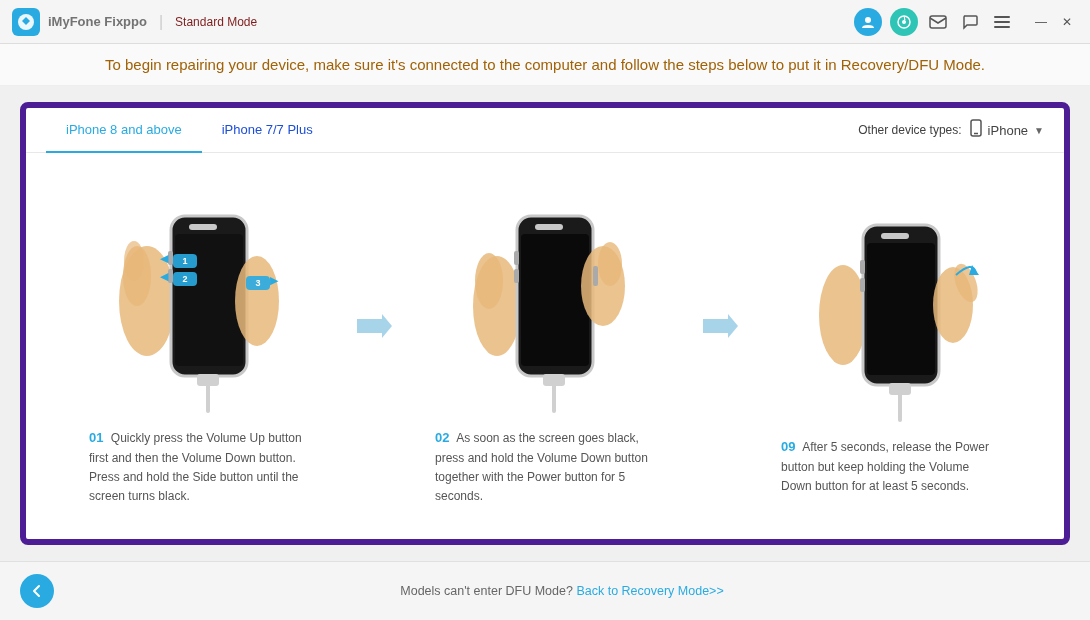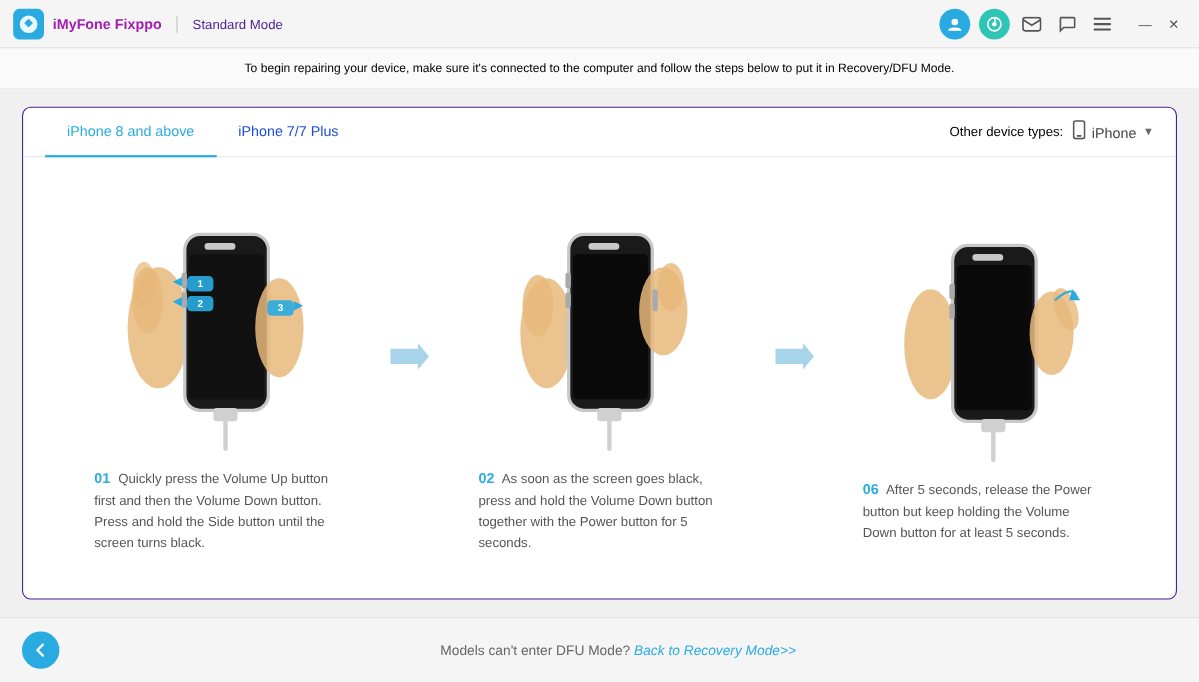--- a/index.html
+++ b/index.html
@@ -29,30 +29,30 @@
       border-radius: 6px;
       display: flex; align-items: center; justify-content: center;
       margin-right: 8px;
       color: white;
       font-size: 16px;
       font-weight: bold;
     }
     .titlebar-app-name {
       font-size: 13px;
       font-weight: 600;
-      color: #a21caf;
+      color: #737373;
       margin-right: 12px;
     }
     .titlebar-separator {
       color: #ccc;
       margin-right: 12px;
     }
     .titlebar-mode {
       font-size: 12px;
-      color: #4c1d95;
+      color: #7f1d1d;
       flex: 1;
     }
     .titlebar-icons {
       display: flex;
       align-items: center;
       gap: 8px;
     }
     .titlebar-icon-circle {
       width: 28px; height: 28px;
       border-radius: 50%;
@@ -81,39 +81,39 @@
       color: #555;
       cursor: pointer;
       border-radius: 3px;
     }
 
     
     .notice-bar {
       background: #fafafa;
       padding: 12px 20px;
       text-align: center;
-      font-size: 11px;
-      color: #000000;
+      font-size: 15px;
+      color: #a16207;
       border-bottom: 1px solid #eee;
       flex-shrink: 0;
     }
 
     
     .main-content {
       flex: 1;
       padding: 16px 20px;
       display: flex;
       flex-direction: column;
       overflow: hidden;
     }
 
     
     .card {
       background: white;
-      border: 1px solid #4c1d95;
+      border: 6px solid #4c1d95;
       border-radius: 8px;
       flex: 1;
       display: flex;
       flex-direction: column;
       overflow: hidden;
     }
 
     
     .tabs {
       display: flex;
@@ -130,21 +130,21 @@
       border-bottom: 2px solid transparent;
       margin-bottom: -1px;
     }
     .tab.active {
       color: #29abe2;
       border-bottom-color: #29abe2;
     }
     .tab-spacer { flex: 1; }
     .device-type-label {
       font-size: 12px;
-      color: #000000;
+      color: #404040;
       margin-right: 8px;
     }
     .device-type-select {
       display: flex;
       align-items: center;
       gap: 6px;
       font-size: 13px;
       color: #444;
       cursor: pointer;
     }
@@ -236,21 +236,20 @@
     .bottom-center {
       flex: 1;
       text-align: center;
       font-size: 12.5px;
       color: #666;
     }
     .recovery-link {
       color: #29abe2;
       cursor: pointer;
       text-decoration: none;
-      font-style: italic;
     }
   </style>
 </head>
 <body>
 
 <div class="titlebar">
   <div class="titlebar-logo">
     <svg width="18" height="18" viewBox="0 0 18 18">
       <circle cx="9" cy="9" r="8" fill="white" opacity="0.9"></circle>
       <path d="M9 4 L13 8 L9 12 L5 8 Z" fill="#29abe2"></path>
@@ -431,21 +430,21 @@
 
               <ellipse cx="162" cy="110" rx="20" ry="38" fill="#e8b87a" opacity="0.85"></ellipse>
 
               <ellipse cx="175" cy="88" rx="10" ry="20" fill="#e8b87a" opacity="0.8" transform="rotate(-20 175 88)"></ellipse>
 
               <path d="M 165 80 Q 182 65 185 78" stroke="#29abe2" stroke-width="2" fill="none" stroke-dasharray="none"></path>
               <polygon points="181,70 188,80 178,80" fill="#29abe2"></polygon>
             </svg>
           </div>
           <div class="step-desc">
-            <span class="step-num">06</span>
+            <span class="step-num">09</span>
             <span>After 5 seconds, release the Power button but keep holding the Volume Down button for at least 5 seconds.</span>
           </div>
         </div>
 
       </div>
     </div>
 
   </div>
 </div>
 

